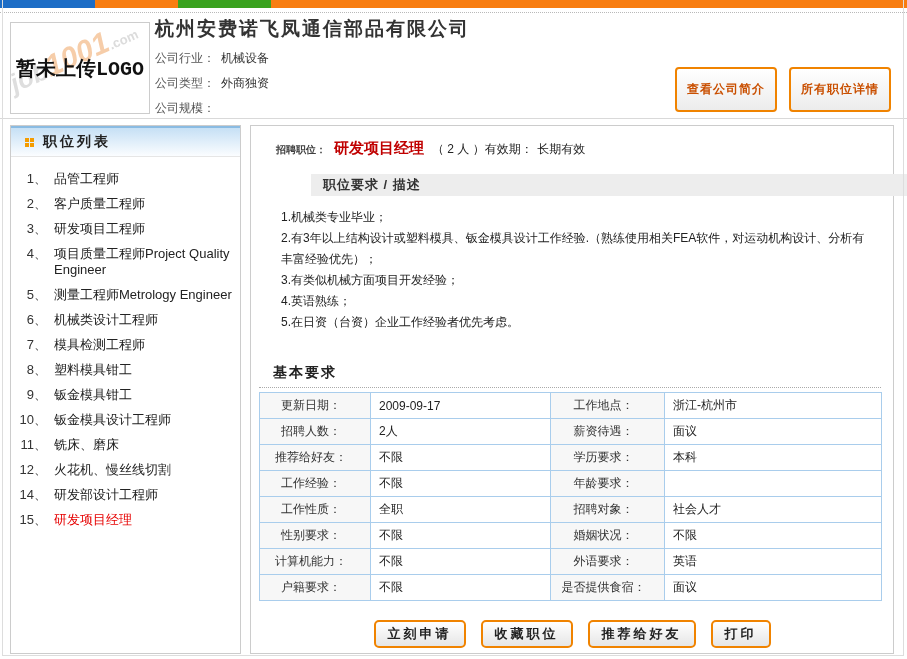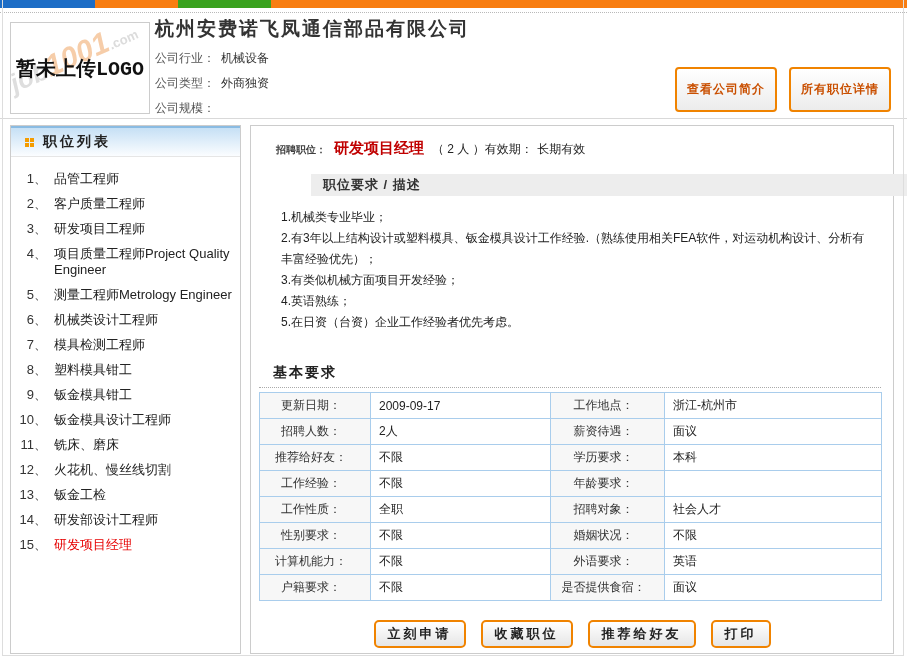--- a/index.html
+++ b/index.html
@@ -175,24 +175,20 @@
       </li>
     <li>
         <span class="job-num">11、</span>
         <span class="job-label">铣床、磨床</span>
       </li>
     <li>
         <span class="job-num">12、</span>
         <span class="job-label">火花机、慢丝线切割</span>
       </li>
     <li>
-        <span class="job-num">13、</span>
-        <span class="job-label">钣金工检</span>
-      </li>
-    <li>
         <span class="job-num">14、</span>
         <span class="job-label">研发部设计工程师</span>
       </li>
     <li class="active">
         <span class="job-num">15、</span>
         <span class="job-label">研发项目经理</span>
       </li>
   </ul>
 </div>
 

